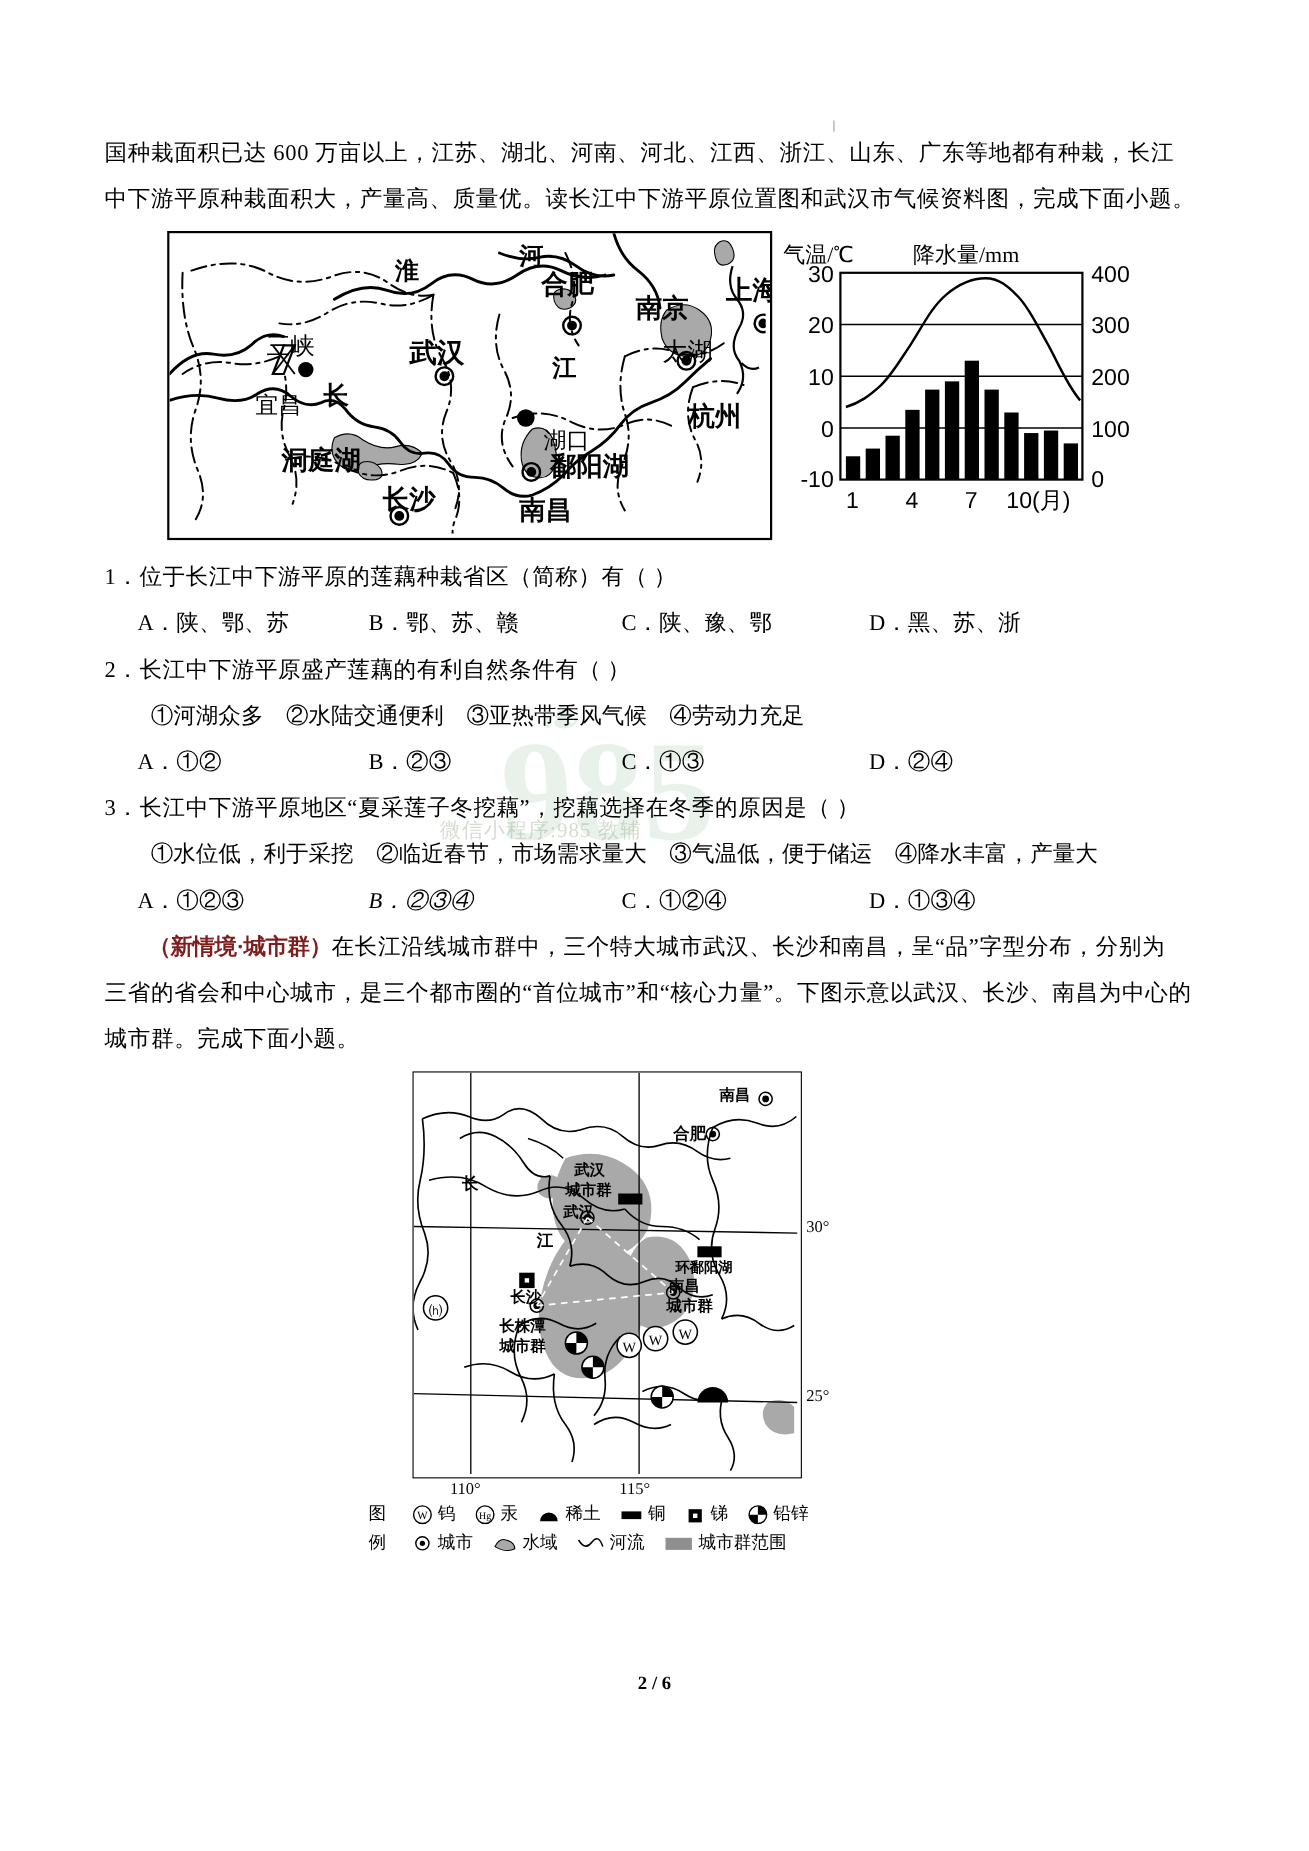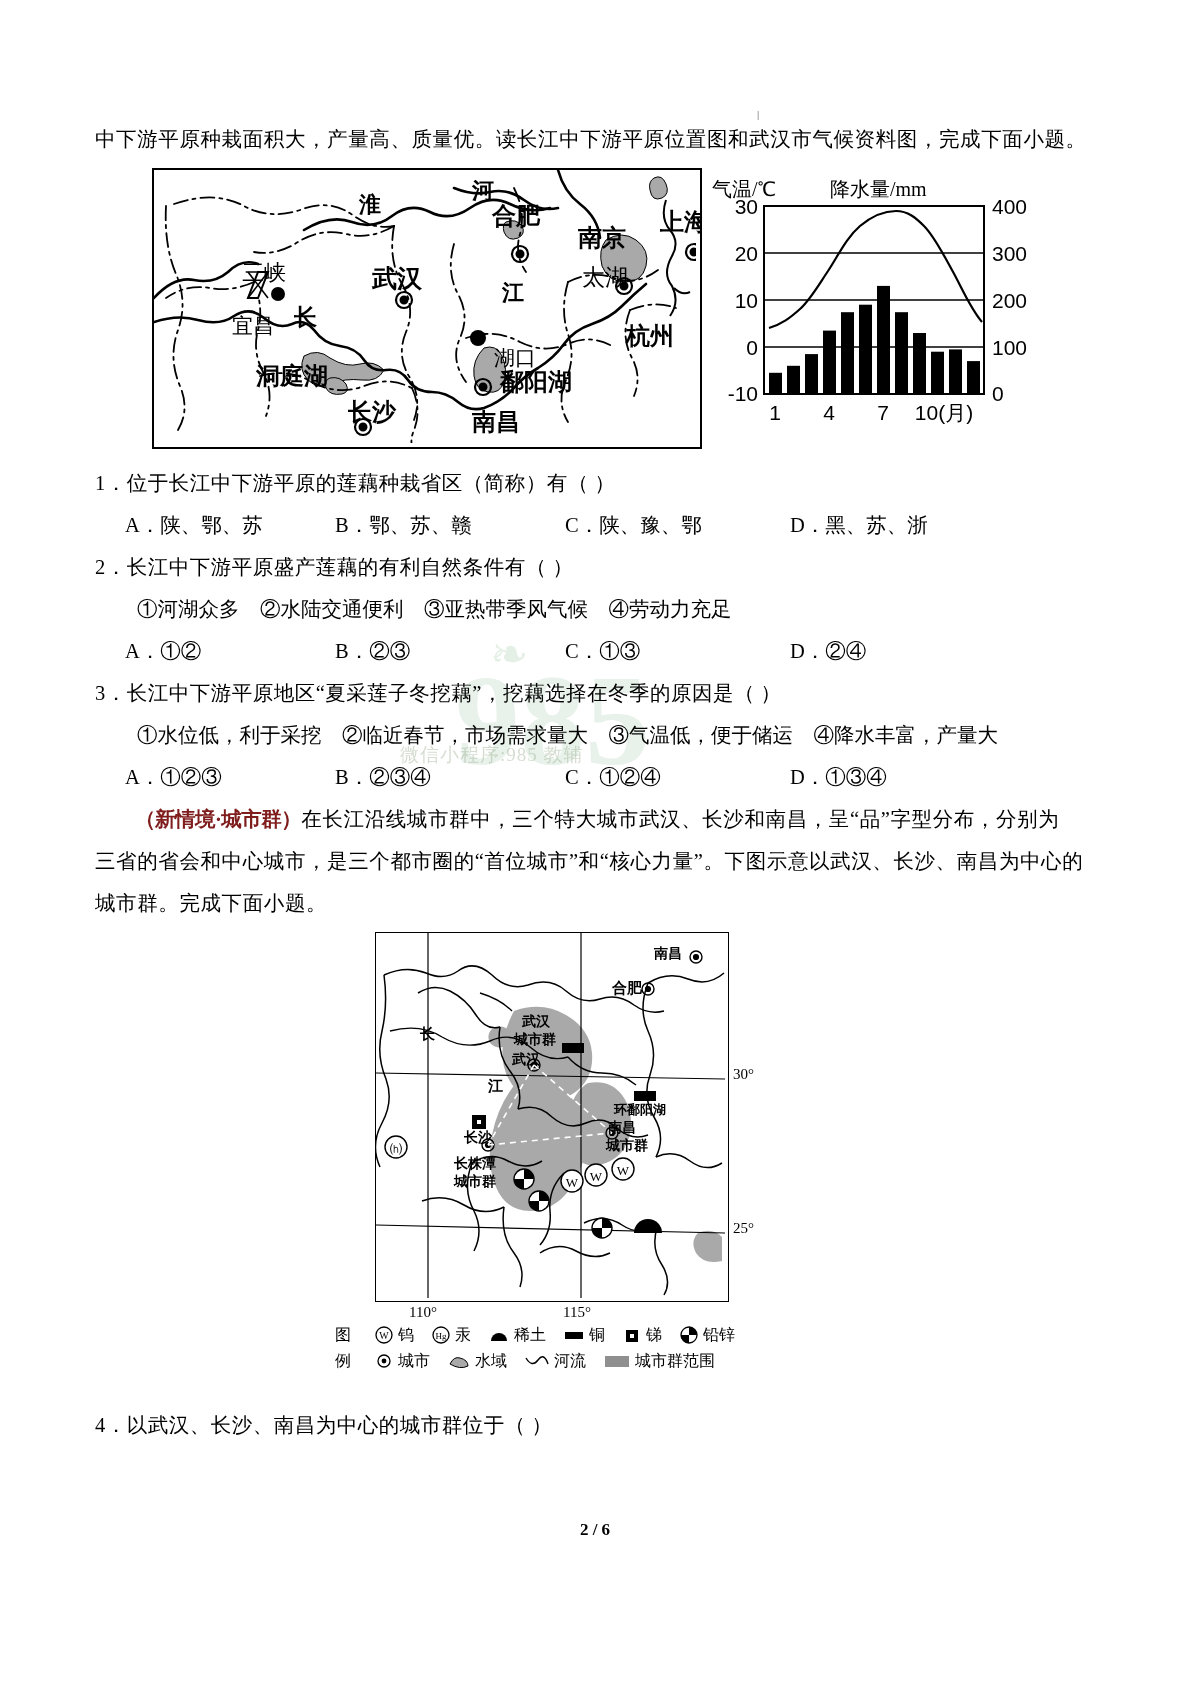--- a/index.html
+++ b/index.html
@@ -217,20 +217,21 @@
   <div class="watermark">
     <div class="wm-leaf">❧</div>
     <div class="wm-985">985</div>
     <div class="wm-text">微信小程序:985 教辅</div>
   </div>
 
   <div class="tiny-mark">|</div>
 
   <div class="content">
 
+    <p class="para">国种栽面积已达 600 万亩以上，江苏、湖北、河南、河北、江西、浙江、山东、广东等地都有种栽，长江</p>
     <p class="para">中下游平原种栽面积大，产量高、质量优。读长江中下游平原位置图和武汉市气候资料图，完成下面小题。</p>
 
     <div class="fig1">
 
       <div class="map1">
         <svg width="542" height="273" viewBox="0 0 542 273">
 
           <g fill="#a9a9a9" stroke="#000" stroke-width="1">
             <path d="M150 186 q14 -8 26 2 q16 10 30 6 q14 -4 24 6 q-6 12 -22 10 q-18 -2 -30 4 q-14 6 -24 -4 q-10 -10 -4 -24z"></path>
             <path d="M330 178 q12 -4 18 8 q6 14 2 26 q-4 12 -16 10 q-12 -2 -14 -16 q-2 -16 10 -28z"></path>
@@ -297,21 +298,21 @@
         </svg>
 
         <span class="maplabel" style="left:205px; top:20px;  font-size:22px;">淮</span>
         <span class="maplabel" style="left:318px; top:6px;   font-size:22px;">河</span>
         <span class="maplabel" style="left:338px; top:30px;  font-size:24px;">合肥</span>
         <span class="maplabel" style="left:424px; top:52px;  font-size:24px;">南京</span>
         <span class="maplabel" style="left:506px; top:36px;  font-size:24px;">上海</span>
         <span class="maplabel" style="left:88px;  top:88px;  font-size:22px; font-weight:normal;text-align:right;">三峡</span>
         <span class="maplabel" style="left:218px; top:92px;  font-size:25px;">武汉</span>
         <span class="maplabel" style="left:348px; top:108px; font-size:22px;">江</span>
-        <span class="maplabel" style="left:428px; top:92px;  font-size:23px; font-weight:normal;">太湖</span>
+        <span class="maplabel" style="left:448px; top:92px;  font-size:23px; font-weight:normal;">太湖</span>
         <span class="maplabel" style="left:78px;  top:142px; font-size:21px; font-weight:normal;">宜昌</span>
         <span class="maplabel" style="left:140px; top:132px; font-size:23px;">长</span>
         <span class="maplabel" style="left:472px; top:150px; font-size:24px;">杭州</span>
         <span class="maplabel" style="left:340px; top:174px; font-size:21px; font-weight:normal;">湖口</span>
         <span class="maplabel" style="left:102px; top:190px; font-size:24px;">洞庭湖</span>
         <span class="maplabel" style="left:346px; top:196px; font-size:24px;">鄱阳湖</span>
         <span class="maplabel" style="left:194px; top:226px; font-size:24px;">长沙</span>
         <span class="maplabel" style="left:318px; top:236px; font-size:24px;">南昌</span>
 
       </div>
@@ -386,21 +387,21 @@
       <span class="opt" style="width:225px;">C．①③</span>
       <span class="opt">D．②④</span>
     </div>
 
     <p class="q-line">
       <span class="q-num">3．</span><span>长江中下游平原地区“夏采莲子冬挖藕”，挖藕选择在冬季的原因是（    ）</span>
     </p>
     <p class="sub-row">①水位低，利于采挖　②临近春节，市场需求量大　③气温低，便于储运　④降水丰富，产量大</p>
     <div class="opt-row">
       <span class="opt" style="width:210px;">A．①②③</span>
-      <span class="opt" style="width:230px;">B．②③④</span>
+      <span class="opt" style="width:230px;font-style:italic;">B．②③④</span>
       <span class="opt" style="width:225px;">C．①②④</span>
       <span class="opt">D．①③④</span>
     </div>
 
     <p class="para indent"><span class="tag">（新情境·城市群）</span><span>在长江沿线城市群中，三个特大城市武汉、长沙和南昌，呈“品”字型分布，分别为</span></p>
     <p class="para">三省的省会和中心城市，是三个都市圈的“首位城市”和“核心力量”。下图示意以武汉、长沙、南昌为中心的</p>
     <p class="para">城市群。完成下面小题。</p>
 
     <div class="fig2">
       <div class="map2wrap">
@@ -637,19 +638,16 @@
                   </span>
                   <span>城市群范围</span>
                 </span>
               </div>
             </div>
           </div>
         </div>
       </div>
     </div>
 
-    <p class="q-line">
-      <span class="q-num">4．</span><span>以武汉、长沙、南昌为中心的城市群位于（    ）</span>
-    </p>
   </div>
 
   <div class="footer">2 / 6</div>
 </div>
 
 </body></html>

